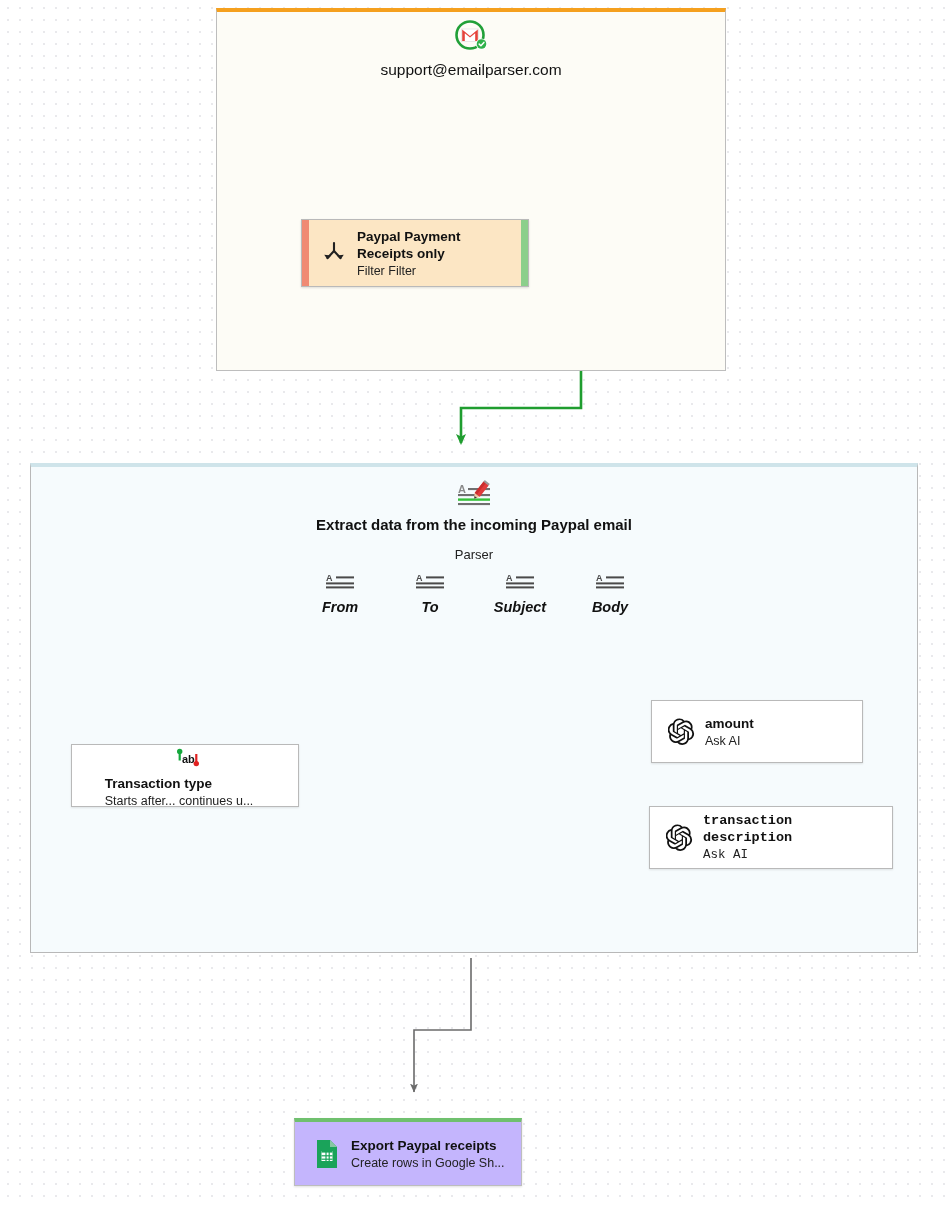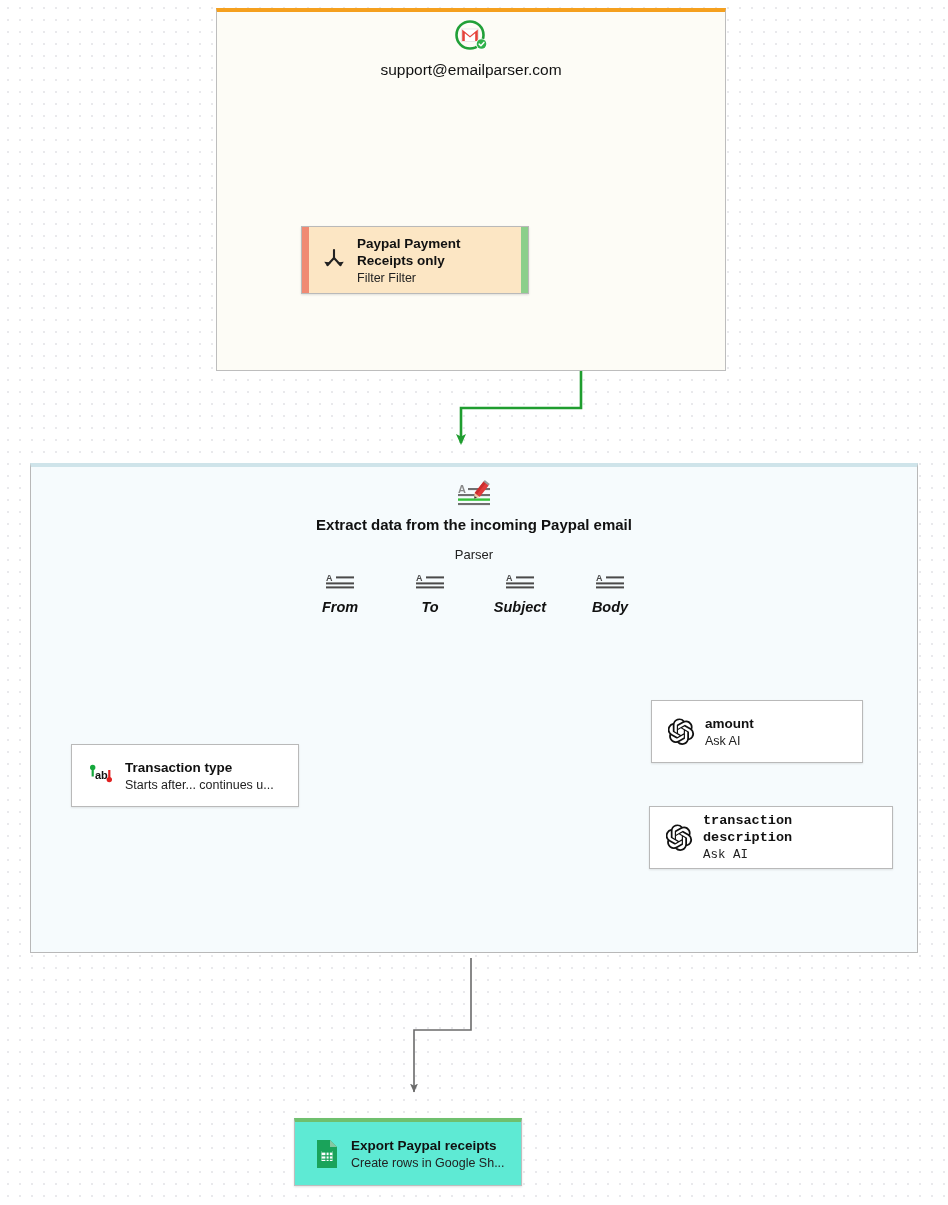--- a/index.html
+++ b/index.html
@@ -35,21 +35,21 @@
   }
   .src-title{
     font-size:15.5px;color:#111;letter-spacing:0;line-height:20px;
   }
   .src-sub{
     font-size:13px;color:#333;line-height:18px;margin-top:1px;
   }
 
   
   #filter-node{
-    left:301px;top:226px;width:228px;height:68px;
+    left:301px;top:219px;width:228px;height:68px;
     background:#fce6c4;
     border:1px solid #b9b9b9;
     box-sizing:border-box;
     display:flex;align-items:center;
     box-shadow:0 1px 2px rgba(0,0,0,.12);
   }
   #filter-node .edge-l{
     position:absolute;left:0;top:0;bottom:0;width:7px;background:#f08a73;
   }
   #filter-node .edge-r{
@@ -90,27 +90,27 @@
   
   .card{
     background:#ffffff;border:1px solid #b9b9b9;box-sizing:border-box;
     display:flex;align-items:center;
     box-shadow:0 1px 2px rgba(0,0,0,.10);
   }
   .card .node-ico{
     width:30px;height:30px;margin-left:14px;margin-right:9px;flex:0 0 auto;
     display:flex;align-items:center;justify-content:center;
   }
-  #card-transaction-type{left:71px;top:744px;width:228px;height:63px;}
+  #card-transaction-type{left:71px;top:744px;width:228px;height:63px;flex-direction:column;}
   #card-amount{left:651px;top:700px;width:212px;height:63px;}
   #card-transaction-description{left:649px;top:806px;width:244px;height:63px;font-family:Liberation Mono, monospace;}
 
   #export-node{
     left:294px;top:1118px;width:228px;height:68px;
-    background:#5eead4;border:1px solid #bdbdbd;
+    background:#c4b5fd;border:1px solid #bdbdbd;
     border-top:4px solid #6fc06e;
     box-sizing:border-box;display:flex;align-items:center;
     box-shadow:0 1px 2px rgba(0,0,0,.12);
   }
   #export-node .node-ico{
     width:30px;height:30px;margin-left:17px;margin-right:9px;flex:0 0 auto;
     display:flex;align-items:center;justify-content:center;
   }
 
   .svg-layer{position:absolute;left:0;top:0;width:948px;height:1205px;pointer-events:none;}

